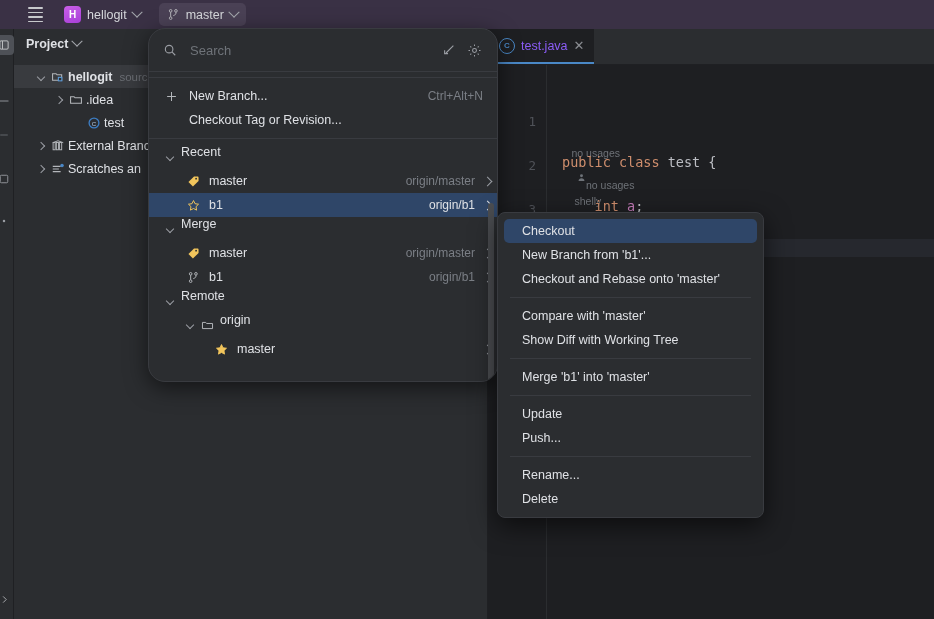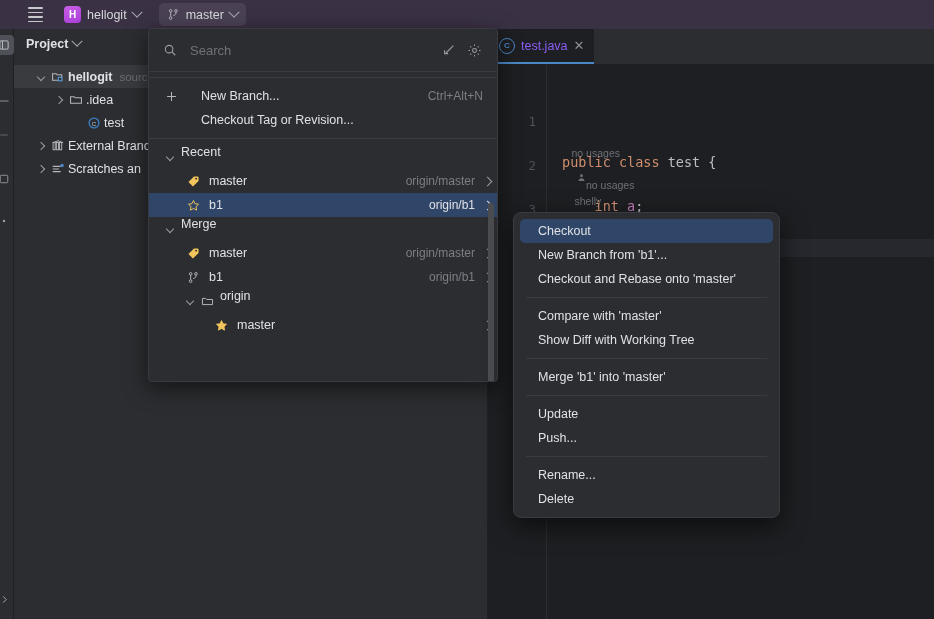--- a/index.html
+++ b/index.html
@@ -220,21 +220,21 @@
     background: #26282e;
   }
 
   
   .popup {
     position: absolute;
     left: 148px; top: 28px;
     width: 348px; height: 352px;
     background: #2b2d30;
     border: 1px solid #393b40;
-    border-radius: 4px;
+    border-radius: 17px;
     box-shadow: 0 6px 22px rgba(0,0,0,.55);
     z-index: 20;
     overflow: hidden;
   }
   .pop-search {
     display: flex; align-items: center;
     height: 42px;
     padding: 0 12px 0 14px;
     border-bottom: 1px solid #393b40;
   }
@@ -261,21 +261,21 @@
   .pop-list { padding-top: 5px; position: relative; }
   .sep { height: 1px; background: #393b40; margin: 6px 0; }
   .pitem {
     display: flex; align-items: center;
     height: 24px;
     padding: 0 14px 0 14px;
     cursor: default;
     font-size: 12.5px;
   }
   .pitem .pi-ico { width: 16px; flex:0 0 16px; display:flex; align-items:center; justify-content:center; }
-  .pitem .pi-label { margin-left: 22px; color: #dfe1e5; }
+  .pitem .pi-label { margin-left: 10px; color: #dfe1e5; }
   .pitem .pi-short { margin-left: auto; color: #7b7f86; font-size: 12px; }
 
   .grp {
     display: flex; 
     height: 24px;
     padding-left: 14px;
     font-size: 12.5px;
     color: #dfe1e5;
   }
   .grp .tw { width: 14px; flex:0 0 14px; margin-right: 4px; }
@@ -319,21 +319,20 @@
   .ctxmenu {
     position: absolute;
     left: 497px; top: 212px;
     width: 265px;
     background: #2b2d30;
     border: 1px solid #393b40;
     border-radius: 8px;
     box-shadow: 0 8px 26px rgba(0,0,0,.6);
     z-index: 30;
     padding: 6px 0;
-    margin-left: 16px;
   }
   .mi {
     height: 24px;
     display: flex; align-items: center;
     padding: 0 12px 0 18px;
     font-size: 12.5px;
     color: #dfe1e5;
     cursor: default;
     margin: 0 6px;
     border-radius: 5px;
@@ -615,20 +614,26 @@
             <circle cx="11" cy="3.5" r="1.6"></circle>
             <circle cx="4.5" cy="12.5" r="1.6"></circle>
           <path d="M4.5 5.1v5.8M11 5.1v1.4c0 2-2.4 2.2-3.3 3"></path>
         </svg>
       </span>
       <span class="b-name">b1</span>
       <span class="b-track">origin/b1</span>
       <span class="b-arrow"></span>
     </div>
 
+    <div class="grp">
+      <span class="tw open">
+          <i></i>
+        </span>
+      <span>Remote</span>
+    </div>
     <div class="grp sub">
       <span class="tw open">
           <i></i>
         </span>
       <span style="display:inline-flex;align-items:center;margin-right:6px;">
         <svg width="13" height="13" viewBox="0 0 16 16" fill="none" stroke="#b4b7bb" stroke-width="1.2">
           <path d="M1.8 4.2h4l1.1 1.3h7.3v6.3H1.8z"></path>
         </svg>
       </span>
       <span>origin</span>

